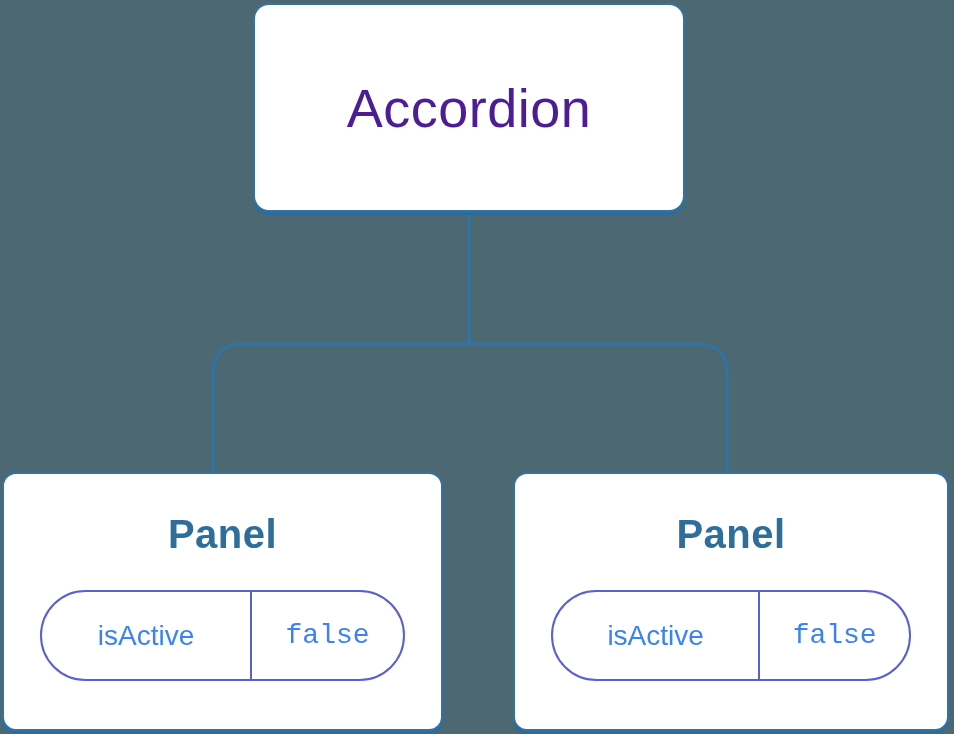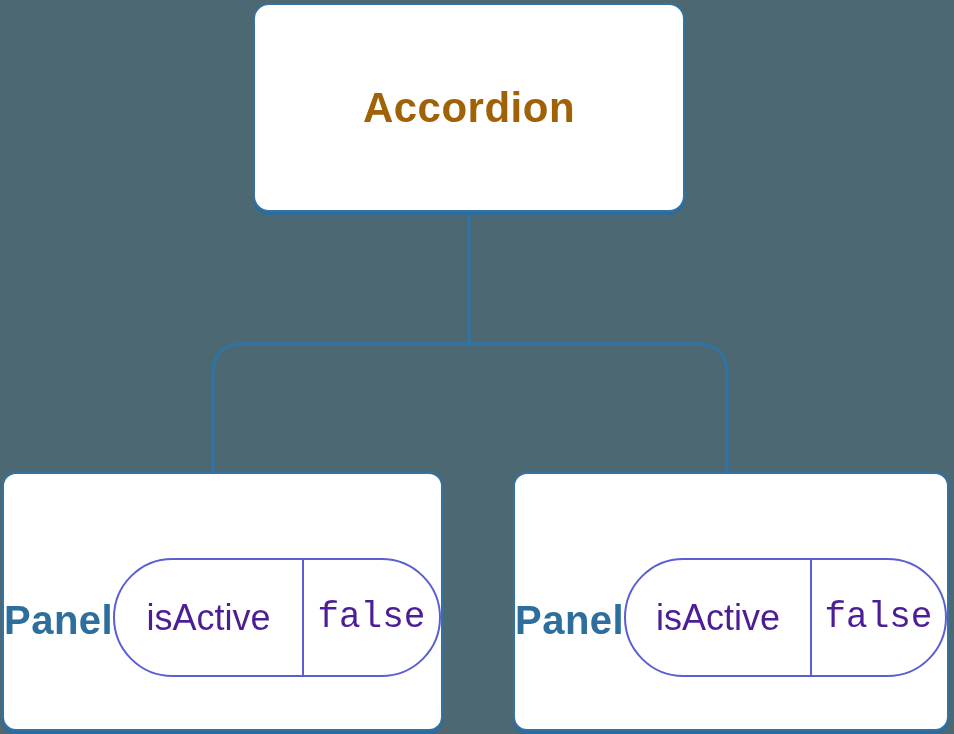--- a/index.html
+++ b/index.html
@@ -34,30 +34,30 @@
     justify-content: center;
   }
   .node-root {
     left: 253px;
     top: 3px;
     width: 432px;
     height: 209px;
     border-radius: 16px;
   }
   .node-root .node-label {
-    font-size: 42px;
-    font-weight: 700;
-    color: #a16207;
+    font-size: 54px;
+    font-weight: 400;
+    color: #4c1d95;
     letter-spacing: 0.5px;
   }
   .node-panel {
     top: 472px;
     height: 259px;
     border-radius: 14px;
-    flex-direction: row;
+    flex-direction: column;
     justify-content: flex-start;
   }
   .node-panel-1 {
     left: 2px;
     width: 441px;
   }
   .node-panel-2 {
     left: 513px;
     width: 436px;
   }
@@ -65,28 +65,28 @@
     margin-top: 36px;
     font-size: 40px;
     font-weight: 600;
     color: #2d6e9c;
     line-height: 1.2;
     letter-spacing: 0.5px;
   }
   .state-pill {
     margin-top: 32px;
     width: calc(100% - 72px);
-    height: 119px;
+    height: 91px;
     box-sizing: border-box;
     border: 2px solid #5a5fd2;
     border-radius: 60px;
     display: flex;
     align-items: stretch;
-    color: #4c1d95;
-    font-size: 36px;
+    color: #3b82f6;
+    font-size: 28px;
     font-weight: 400;
     overflow: hidden;
   }
   .pill-key {
     flex: 1.38;
     display: flex;
     align-items: center;
     justify-content: center;
     border-right: 2px solid #5a5fd2;
   }

